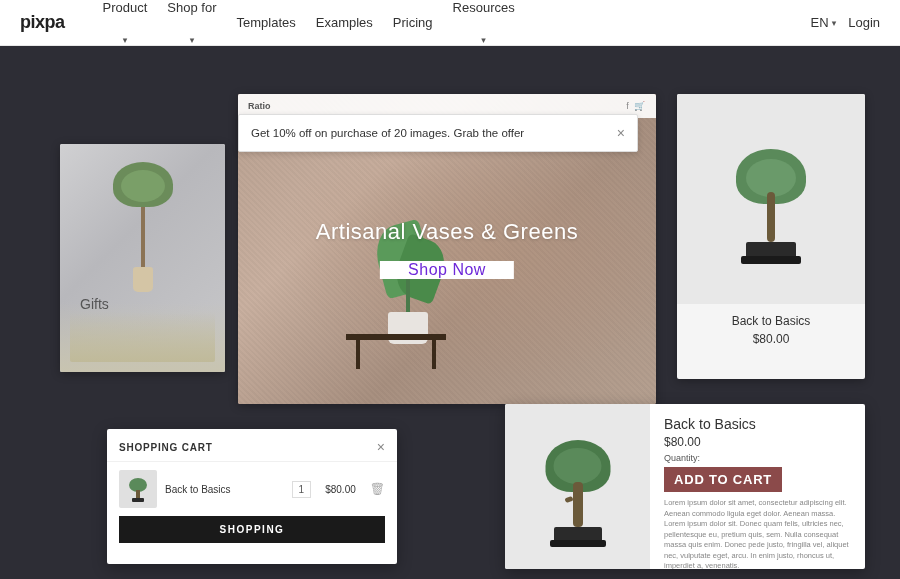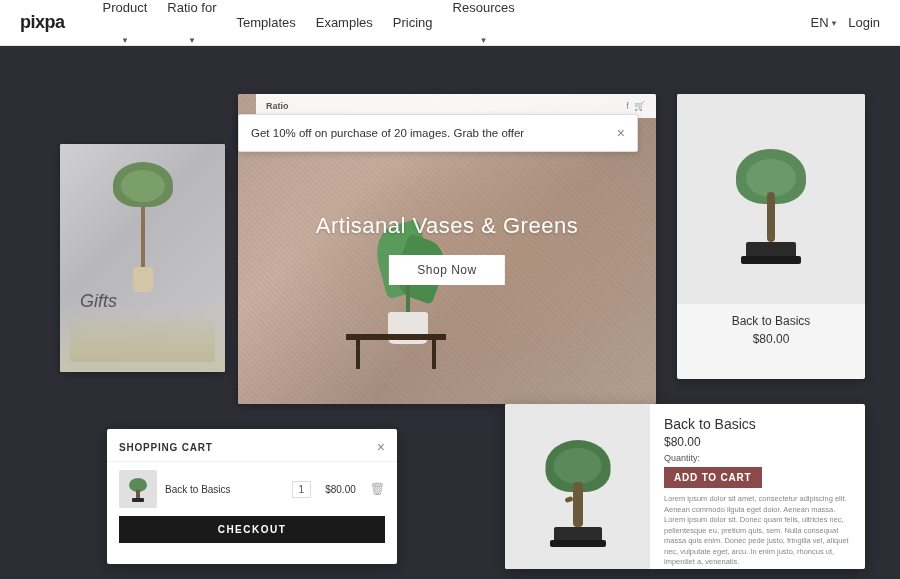--- a/index.html
+++ b/index.html
@@ -139,23 +139,22 @@
       background: #d4c5a5;
       border-radius: 3px 3px 5px 5px;
       margin: 0 auto;
       position: relative;
     }
     .gifts-label {
       position: absolute;
       bottom: 60px;
       left: 20px;
       color: #555;
-      font-size: 18px;
+      font-size: 14px;
       font-weight: 400;
-      font-style: italic;
     }
     .gifts-texture-bottom {
       position: absolute;
       bottom: 0;
       left: 0;
       right: 0;
       height: 70px;
       background: linear-gradient(0deg, #c8c4b0 0%, transparent 100%);
     }
 
@@ -177,21 +176,20 @@
       left: 0;
       right: 0;
       height: 24px;
       background: rgba(255,255,255,0.9);
       display: flex;
       align-items: center;
       padding: 0 10px;
       font-size: 9px;
       color: #555;
       z-index: 5;
-      margin-left: 18px;
     }
     .hero-bar-logo {
       font-size: 9px;
       color: #555;
       font-weight: 600;
       flex: 1;
     }
     .hero-bar-icons {
       display: flex;
       gap: 6px;
@@ -298,24 +296,24 @@
       font-size: 22px;
       color: #fff;
       font-weight: 300;
       letter-spacing: 0.5px;
       text-shadow: 0 1px 3px rgba(0,0,0,0.2);
       margin-bottom: 16px;
       white-space: nowrap;
     }
     .hero-shop-btn {
       background: #fff;
-      color: #404040;
-      font-size: 12px;
+      color: #6d28d9;
+      font-size: 16px;
       font-weight: 500;
-      padding: 8px 28px;
+      padding: 0 28px;
       border: none;
       cursor: pointer;
       letter-spacing: 0.5px;
     }
 
     
     .popup-notif {
       position: absolute;
       left: 238px;
       top: 68px;
@@ -626,21 +624,21 @@
       margin-bottom: 4px;
     }
     .detail-qty-label {
       font-size: 9px;
       color: #555;
       margin-bottom: 4px;
     }
     .detail-add-btn {
       background: #8b4a4a;
       color: #fff;
-      font-size: 10px;
+      font-size: 13px;
       font-weight: 600;
       letter-spacing: 0.8px;
       padding: 5px 10px;
       border: none;
       cursor: pointer;
       margin-bottom: 6px;
     }
     .detail-lorem {
       font-size: 7.5px;
       color: #888;
@@ -652,21 +650,21 @@
 <body>
 
 <nav>
   <span class="nav-logo">pixpa</span>
   <div class="nav-links">
     <div class="nav-item">
       <span>Product</span>
       <span class="nav-chevron">▾</span>
     </div>
     <div class="nav-item">
-      <span>Ratio for</span>
+      <span>Shop for</span>
       <span class="nav-chevron">▾</span>
     </div>
     <div class="nav-item">
       <span>Templates</span>
     </div>
     <div class="nav-item">
       <span>Examples</span>
     </div>
     <div class="nav-item">
       <span>Pricing</span>
@@ -762,21 +760,21 @@
           <ellipse cx="14" cy="10" rx="9" ry="7" fill="#5a8a5a"></ellipse>
           <rect x="12" y="15" width="4" height="8" fill="#6b5a3a"></rect>
           <rect x="8" y="23" width="12" height="4" rx="1" fill="#2a2a2a"></rect>
         </svg>
       </div>
       <span class="cart-item-name">Back to Basics</span>
       <span class="cart-item-qty">1</span>
       <span class="cart-item-price">$80.00</span>
       <span class="cart-delete">🗑</span>
     </div>
-    <button class="cart-checkout-btn">CHECKOUT</button>
+    <button class="cart-checkout-btn">SHOPPING</button>
   </div>
 
   <div class="card-detail">
     <div class="detail-img">
       <div class="detail-bonsai">
         <div class="detail-crown"></div>
         <div class="detail-trunk"></div>
         <div class="detail-pot"></div>
         <div class="detail-pot-base"></div>
       </div>

